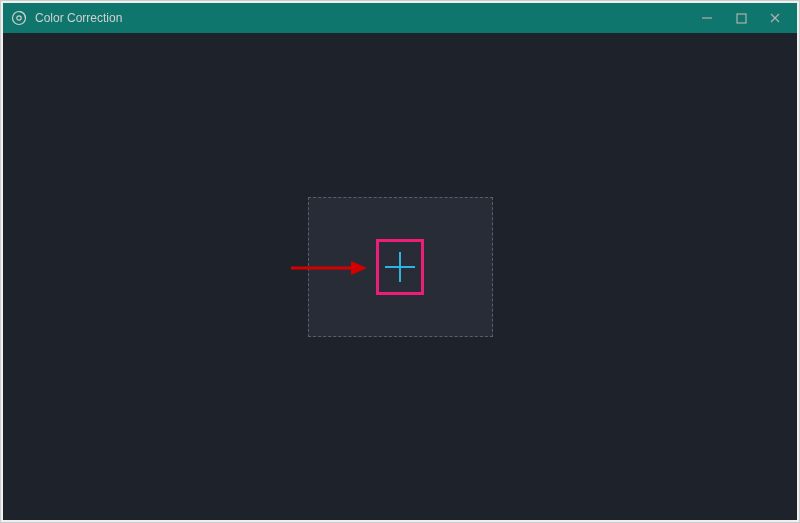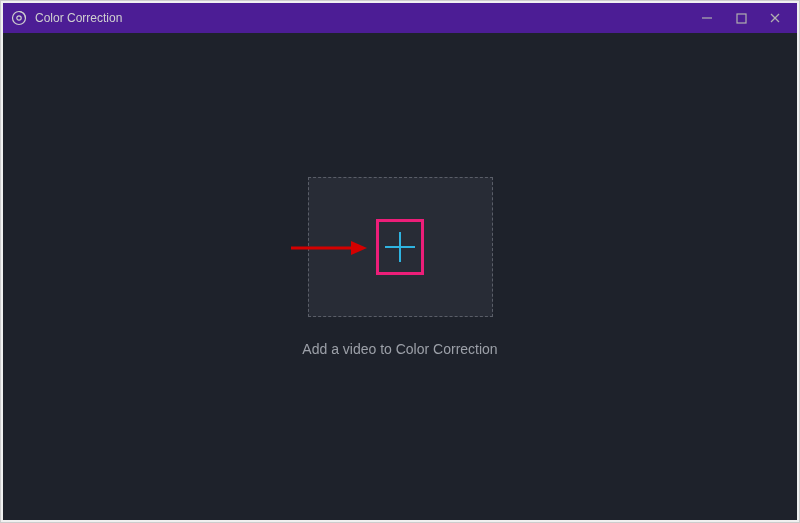--- a/index.html
+++ b/index.html
@@ -21,21 +21,21 @@
       top: 2px;
       left: 2px;
       right: 2px;
       bottom: 2px;
       background: #1e222b;
       display: flex;
       flex-direction: column;
     }
     .titlebar {
       height: 30px;
-      background: #4c1d95;
+      background: #0f766e;
       display: flex;
       align-items: center;
       padding: 0 8px 0 8px;
       color: #c8c8c8;
       font-size: 12px;
     }
     .app-icon {
       width: 16px;
       height: 16px;
       margin-right: 8px;
@@ -145,15 +145,14 @@
         <svg width="38" height="38" viewBox="0 0 38 38">
           <line x1="19" y1="4" x2="19" y2="34" stroke="#2fb3e0" stroke-width="2"></line>
           <line x1="4" y1="19" x2="34" y2="19" stroke="#2fb3e0" stroke-width="2"></line>
         </svg>
       </div>
       <svg class="arrow-annot" width="80" height="20" viewBox="0 0 80 20" style="left:-20px; top:60px;">
         <line x1="2" y1="10" x2="66" y2="10" stroke="#d40000" stroke-width="3"></line>
         <polygon points="62,3 78,10 62,17" fill="#d40000"></polygon>
       </svg>
     </div>
-    <div class="caption">Add a video to Color Correction</div>
   </div>
 </div>
 
 </body></html>

